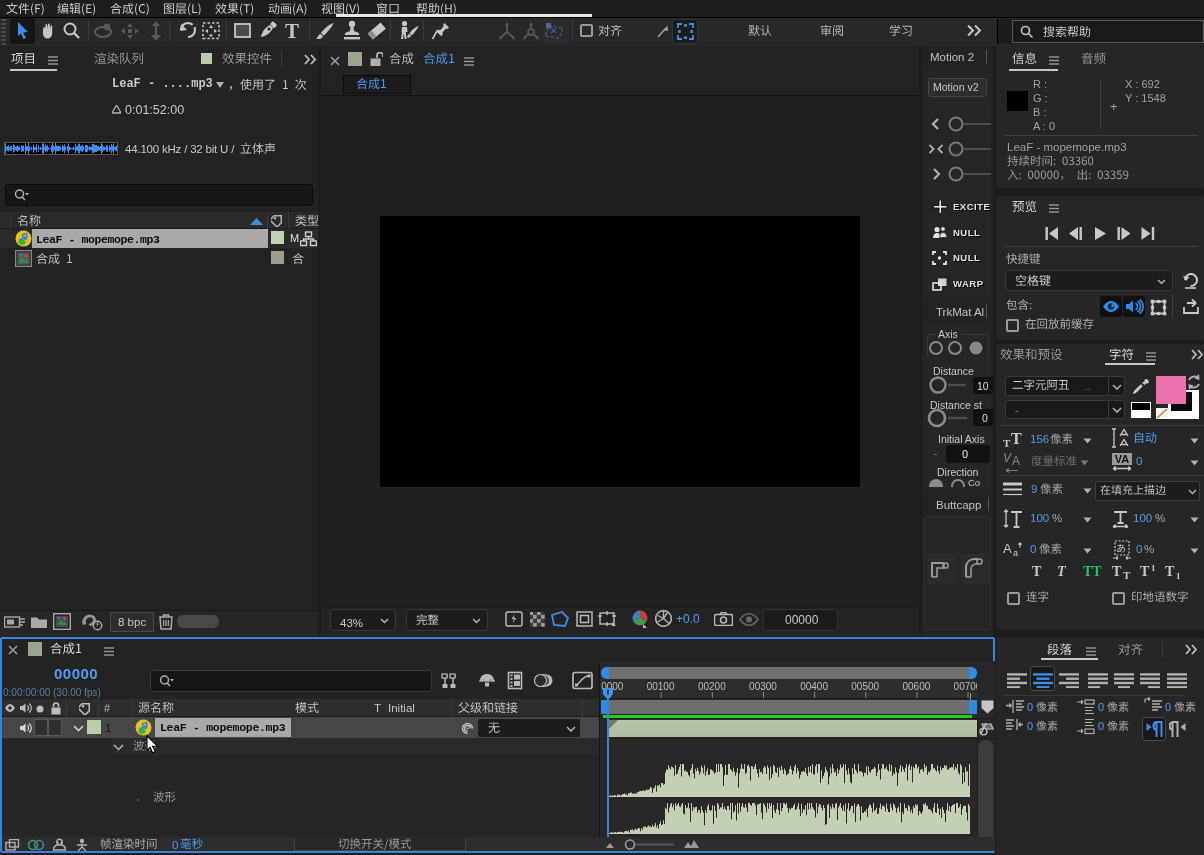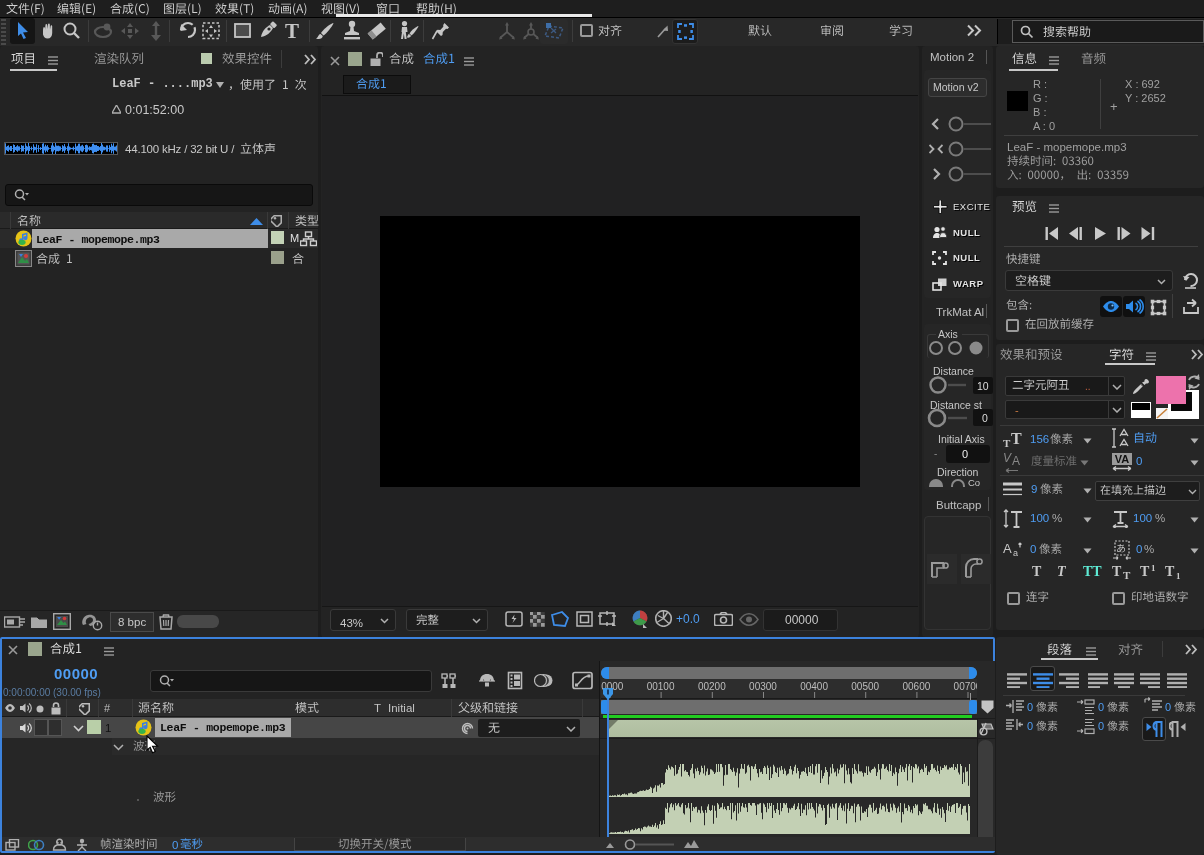--- a/index.html
+++ b/index.html
@@ -667,21 +667,21 @@
 <div class="a" style="left:929px;top:167px;line-height:0;"><svg width="14" height="14" viewBox="0 0 14 14">
       <path d="M5 2 L10 7 L5 12" fill="none" stroke="#b0b0b0" stroke-width="2.2"></path>
     </svg></div>
 <div class="a" style="left:947px;top:165px;line-height:0;"><svg width="44" height="18" viewBox="0 0 44 18">
       <circle cx="9" cy="9" r="6.5" fill="none" stroke="#7a7a7a" stroke-width="2"></circle>
       <line x1="17" y1="9" x2="44" y2="9" stroke="#4d4d4d" stroke-width="2"></line>
     </svg></div>
 <div class="a" style="left:932px;top:200px;line-height:0;"><svg width="16" height="14" viewBox="0 0 16 14">
       <path d="M7 0 L9.5 0 L9.5 5.5 L15 5.5 L15 8 L9.5 8 L9.5 13.5 L7 13.5 L7 8 L1.5 8 L1.5 5.5 L7 5.5 Z" fill="#e3e3e3" stroke="#000" stroke-width="0.8"></path>
     </svg></div>
-<div class="a" style="left:953px;top:201px;font-size:9.5px;color:#e3e3e3;white-space:nowrap;font-weight:normal;letter-spacing:0.5px;text-shadow:1px 1px 0 #000">EXCITE</div>
+<div class="a" style="left:953px;top:201px;font-size:9.5px;color:#e3e3e3;white-space:nowrap;font-weight:bold;letter-spacing:0.5px;text-shadow:1px 1px 0 #000">EXCITE</div>
 <div class="a" style="left:932px;top:226px;line-height:0;"><svg width="16" height="14" viewBox="0 0 16 14">
       <circle cx="5" cy="3.5" r="2.6" fill="#e3e3e3"></circle>
       <path d="M1 12 C1 8.5 3 7 5 7 C7 7 9 8.5 9 12 Z" fill="#e3e3e3"></path>
       <circle cx="11" cy="3" r="2.3" fill="#e3e3e3" stroke="#262626" stroke-width="0.8"></circle>
       <path d="M7.5 11.5 C7.5 8.5 9 6.6 11 6.6 C13 6.6 14.8 8.5 14.8 11.5 Z" fill="#e3e3e3" stroke="#262626" stroke-width="0.8"></path>
     </svg></div>
 <div class="a" style="left:953px;top:227px;font-size:9.5px;color:#e3e3e3;white-space:nowrap;font-weight:bold;letter-spacing:0.5px;text-shadow:1px 1px 0 #000">NULL</div>
 <div class="a" style="left:932px;top:251px;line-height:0;"><svg width="16" height="14" viewBox="0 0 16 14">
       <g stroke="#e3e3e3" stroke-width="1.8" fill="none">
         <path d="M1 4 L1 1 L4 1 M11 1 L14 1 L14 4 M14 10 L14 13 L11 13 M4 13 L1 13 L1 10"></path>
@@ -769,21 +769,21 @@
       </g>
     </svg></div>
 <div class="a" style="left:1007px;top:91px;width:21px;height:20px;background:#000"></div>
 <div class="a" style="left:1033px;top:78px;font-size:11px;color:#a0a0a0;white-space:nowrap;">R :</div>
 <div class="a" style="left:1033px;top:92px;font-size:11px;color:#a0a0a0;white-space:nowrap;">G :</div>
 <div class="a" style="left:1033px;top:106px;font-size:11px;color:#a0a0a0;white-space:nowrap;">B :</div>
 <div class="a" style="left:1033px;top:120px;font-size:11px;color:#a0a0a0;white-space:nowrap;">A :  0</div>
 <div class="a" style="left:1100px;top:79px;width:1px;height:50px;background:#3f3f3f"></div>
 <div class="a" style="left:1110px;top:99px;font-size:13px;color:#a0a0a0;white-space:nowrap;">+</div>
 <div class="a" style="left:1125px;top:78px;font-size:11px;color:#a0a0a0;white-space:nowrap;">X :  692</div>
-<div class="a" style="left:1125px;top:92px;font-size:11px;color:#a0a0a0;white-space:nowrap;">Y :  2652</div>
+<div class="a" style="left:1125px;top:92px;font-size:11px;color:#a0a0a0;white-space:nowrap;">Y :  1548</div>
 <div class="a" style="left:1004px;top:135px;width:194px;height:1px;background:#3f3f3f"></div>
 <div class="a" style="left:1007px;top:141px;font-size:11.5px;color:#a0a0a0;white-space:nowrap;">LeaF - mopemope.mp3</div>
 <div class="a" style="left:1007px;top:155px;line-height:0;"><svg class="z" width="88" height="13" style="overflow:visible" viewBox="0 -10 88 13">
       <g fill="#a0a0a0">
         <use href="#g6301" transform="translate(0.0 0) scale(0.0115 -0.0115)"></use>
         <use href="#g7eed" transform="translate(11.5 0) scale(0.0115 -0.0115)"></use>
         <use href="#g65f6" transform="translate(23.0 0) scale(0.0115 -0.0115)"></use>
         <use href="#g95f4" transform="translate(34.5 0) scale(0.0115 -0.0115)"></use>
         <use href="#g3a" transform="translate(46.0 0) scale(0.0115 -0.0115)"></use>
         <use href="#g30" transform="translate(54.9 0) scale(0.0115 -0.0115)"></use>
@@ -1114,21 +1114,21 @@
         <use href="#g3042" transform="translate(0.0 0) scale(0.01 -0.01)"></use>
       </g>
     </svg></div>
 <div class="a" style="left:1136px;top:543px;font-size:11.5px;color:#4f9df3;white-space:nowrap;">0</div>
 <div class="a" style="left:1144px;top:543px;font-size:11.5px;color:#a8a8a8;white-space:nowrap;">%</div>
 <div class="a" style="left:1190px;top:548px;line-height:0;"><svg width="9" height="6" viewBox="0 0 9 6">
       <path d="M0.5 0.5 L8.5 0.5 L4.5 5.5 Z" fill="#b0b0b0"></path>
     </svg></div>
 <div class="a" style="left:1032px;top:564px;font-size:14px;color:#c8c8c8;white-space:nowrap;font-family:'Liberation Serif',serif;font-weight:bold">T</div>
 <div class="a" style="left:1057px;top:564px;font-size:14px;color:#c8c8c8;white-space:nowrap;font-family:'Liberation Serif',serif;font-weight:bold;font-style:italic">T</div>
-<div class="a" style="left:1083px;top:564px;font-size:14px;color:#5eead4;white-space:nowrap;font-family:'Liberation Serif',serif;font-weight:bold">TT</div>
+<div class="a" style="left:1083px;top:564px;font-size:14px;color:#22c55e;white-space:nowrap;font-family:'Liberation Serif',serif;font-weight:bold">TT</div>
 <div class="a" style="left:1112px;top:564px;font-size:14px;color:#c8c8c8;white-space:nowrap;font-family:'Liberation Serif',serif;font-weight:bold">T</div>
 <div class="a" style="left:1123px;top:569px;font-size:11px;color:#c8c8c8;white-space:nowrap;font-family:'Liberation Serif',serif;font-weight:bold">T</div>
 <div class="a" style="left:1140px;top:564px;font-size:14px;color:#c8c8c8;white-space:nowrap;font-family:'Liberation Serif',serif;font-weight:bold">T</div>
 <div class="a" style="left:1151px;top:563px;font-size:9px;color:#c8c8c8;white-space:nowrap;font-family:'Liberation Serif',serif;font-weight:bold">1</div>
 <div class="a" style="left:1165px;top:564px;font-size:14px;color:#c8c8c8;white-space:nowrap;font-family:'Liberation Serif',serif;font-weight:bold">T</div>
 <div class="a" style="left:1176px;top:571px;font-size:9px;color:#c8c8c8;white-space:nowrap;font-family:'Liberation Serif',serif;font-weight:bold">1</div>
 <div class="a" style="left:1007px;top:592px;width:13px;height:13px;border:2px solid #9a9a9a;border-radius:2px"></div>
 <div class="a" style="left:1026px;top:591px;line-height:0;"><svg class="z" width="24" height="13" style="overflow:visible" viewBox="0 -10 24 13">
       <g fill="#b0b0b0">
         <use href="#g8fde" transform="translate(0.0 0) scale(0.0115 -0.0115)"></use>

